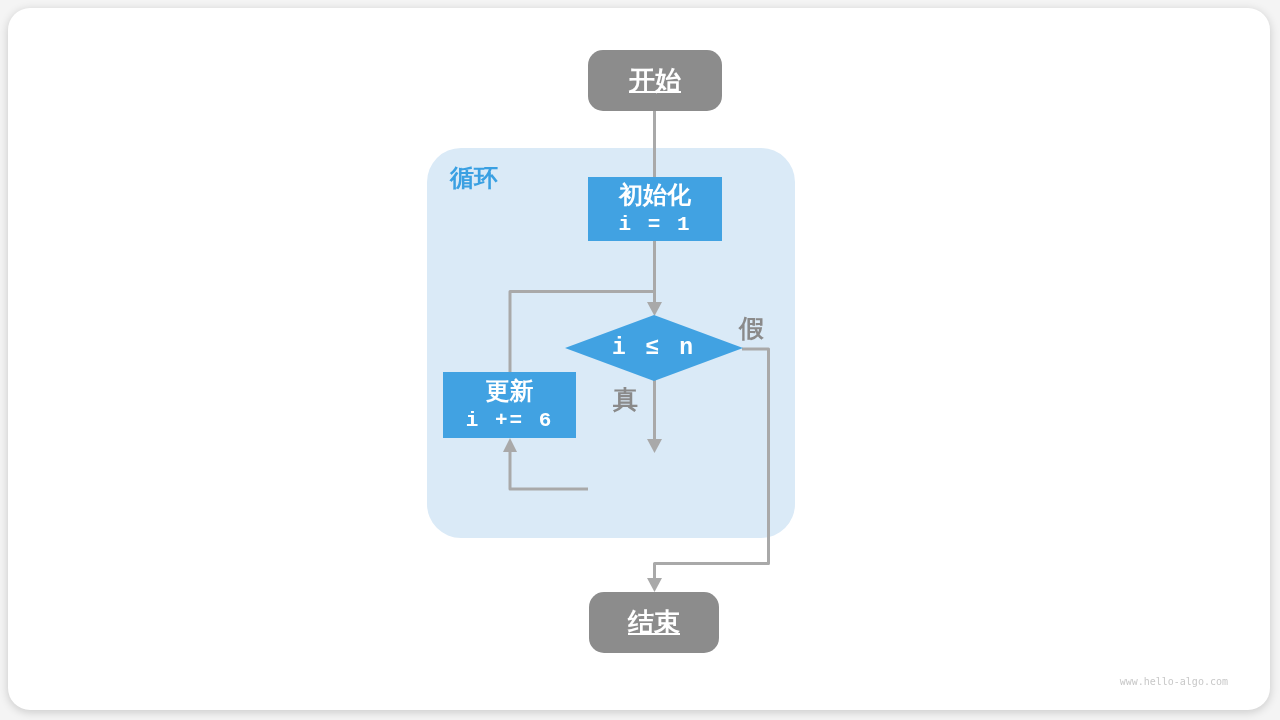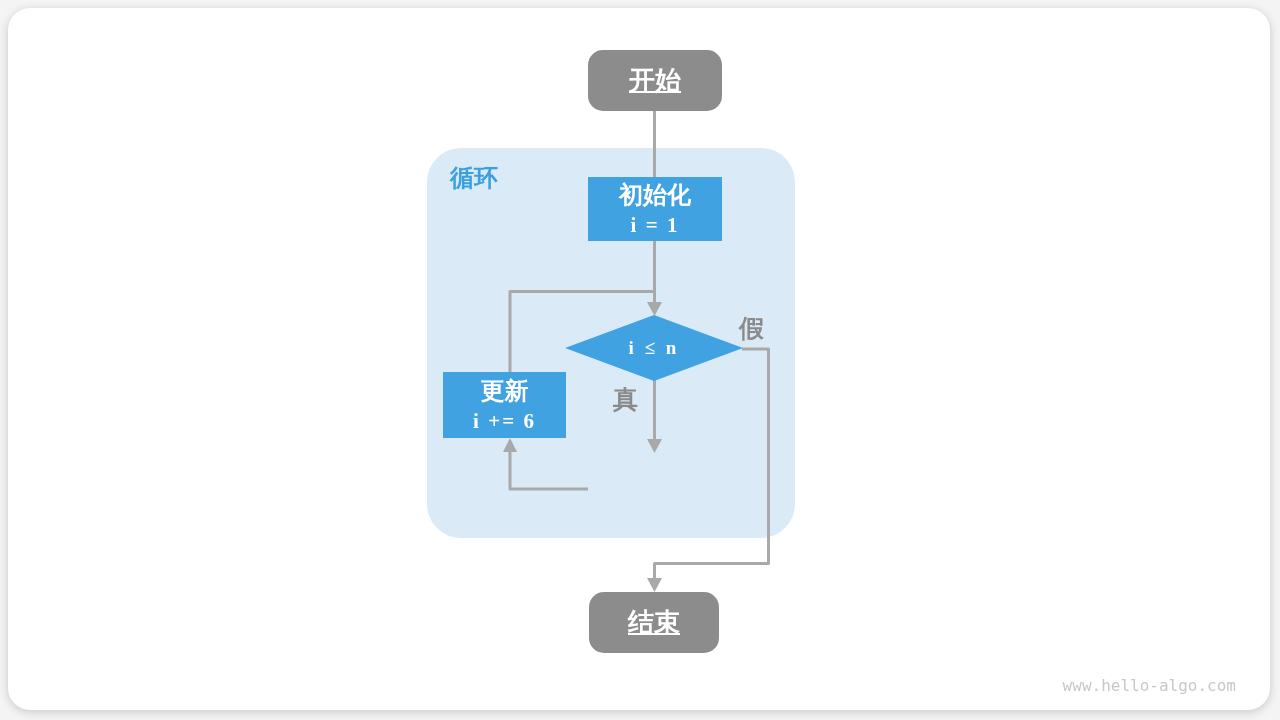--- a/index.html
+++ b/index.html
@@ -49,45 +49,45 @@
     flex-direction: column;
     align-items: center;
     justify-content: center;
     color: #ffffff;
     text-align: center;
     line-height: 1.25;
   }
   .node .title { font-size: 24px; font-weight: bold; }
   .node .big   { font-size: 26px; font-weight: bold; }
   .node .code  {
-    font-family: Liberation Serif, serif;
+    font-family: Liberation Mono, monospace;
     font-size: 21px;
     font-weight: bold;
     letter-spacing: 2px;
     margin-top: 2px;
   }
   .terminal { background: #8c8c8c; border-radius: 15px; text-decoration: underline; }
   .process  { background: #41a2e2; }
   .task     { background: #85b973; }
   .diamond  {
     background: #41a2e2;
     clip-path: polygon(50% 0, 100% 50%, 50% 100%, 0 50%);
   }
-  .diamond .code { font-size: 19px; letter-spacing: 3px; margin-top: 0; }
+  .diamond .code { font-size: 23px; letter-spacing: 3px; margin-top: 0; }
   .branch-label {
     position: absolute;
     font-size: 25px;
     font-weight: bold;
     color: #8a8a8a;
   }
   .watermark {
     position: absolute;
-    right: 44px; top: 676px;
+    right: 52px; top: 676px;
     font-family: "DejaVu Sans Mono", monospace;
-    font-size: 16px;
+    font-size: 10px;
     color: #c8c8c8;
   }
 </style>
 </head>
 <body>
 
 <div class="card"></div>
 
 <div class="stage">
 
@@ -126,21 +126,21 @@
   </div>
 
   <div class="node diamond" style="left:565px; top:315px; width:178px; height:66px;">
     <span class="code">i ≤ n</span>
   </div>
 
   <span class="branch-label" style="left:613px; top:383px;">真</span>
 
   <span class="branch-label" style="left:739px; top:312px;">假</span>
 
-  <div class="node process" style="left:443px; top:372px; width:123px; height:66px;">
+  <div class="node process" style="left:443px; top:372px; width:133px; height:66px;">
     <span class="title">更新</span>
     <span class="code">i += 6</span>
   </div>
 
 
   <div class="node terminal" style="left:589px; top:592px; width:130px; height:61px;">
     <span class="big">结束</span>
   </div>
 
   <span class="watermark">www.hello-algo.com</span>

